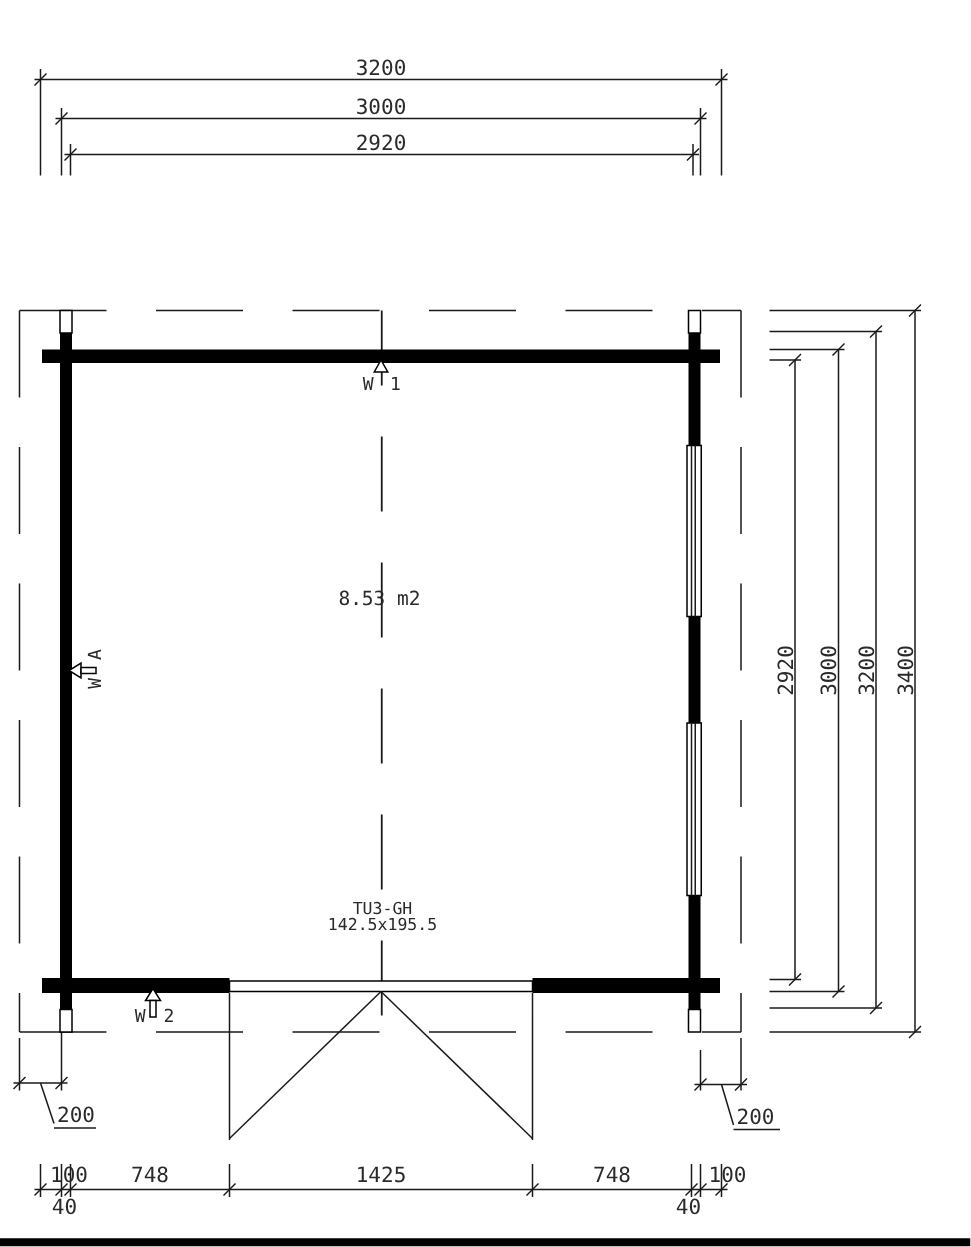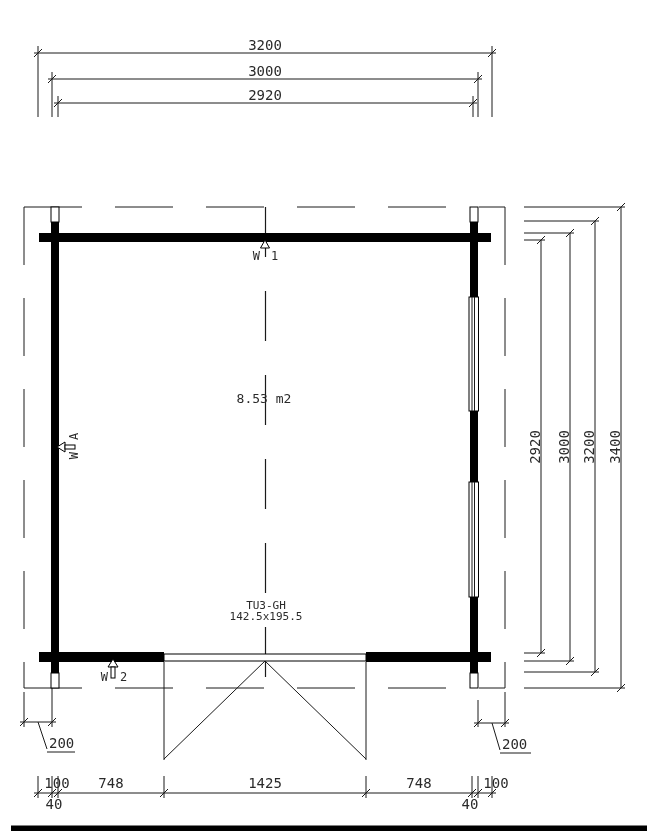--- a/index.html
+++ b/index.html
@@ -1,18 +1,18 @@
 <!DOCTYPE html>
 <html><head>
 <meta charset="utf-8">
 <style>
   html,body{margin:0;padding:0;background:#fff;}
   body{width:647px;height:831px;overflow:hidden;position:relative;
        font-family:"DejaVu Sans Mono",monospace;}
-  .plan-wrap{position:absolute;left:0;top:0;width:556px;height:831px;margin-left:11px;}
+  .plan-wrap{position:absolute;left:0;top:0;width:556px;height:831px;}
   svg{display:block;}
   .thin{stroke:#1a1a1a;stroke-width:1;fill:none;}
   .dash{stroke:#1a1a1a;stroke-width:1;fill:none;stroke-dasharray:58 33;}
   .cdash{stroke:#1a1a1a;stroke-width:1.2;fill:none;stroke-dasharray:50 34;}
   .wall{fill:#000;stroke:none;}
   .white{fill:#fff;stroke:#000;stroke-width:1;}
   .t14{font:14px "DejaVu Sans Mono",monospace;fill:#2a2a2a;}
   .t13{font:13px "DejaVu Sans Mono",monospace;fill:#2a2a2a;}
   .t12{font:12px "DejaVu Sans Mono",monospace;fill:#2a2a2a;}
   .t11{font:11px "DejaVu Sans Mono",monospace;fill:#2a2a2a;}

